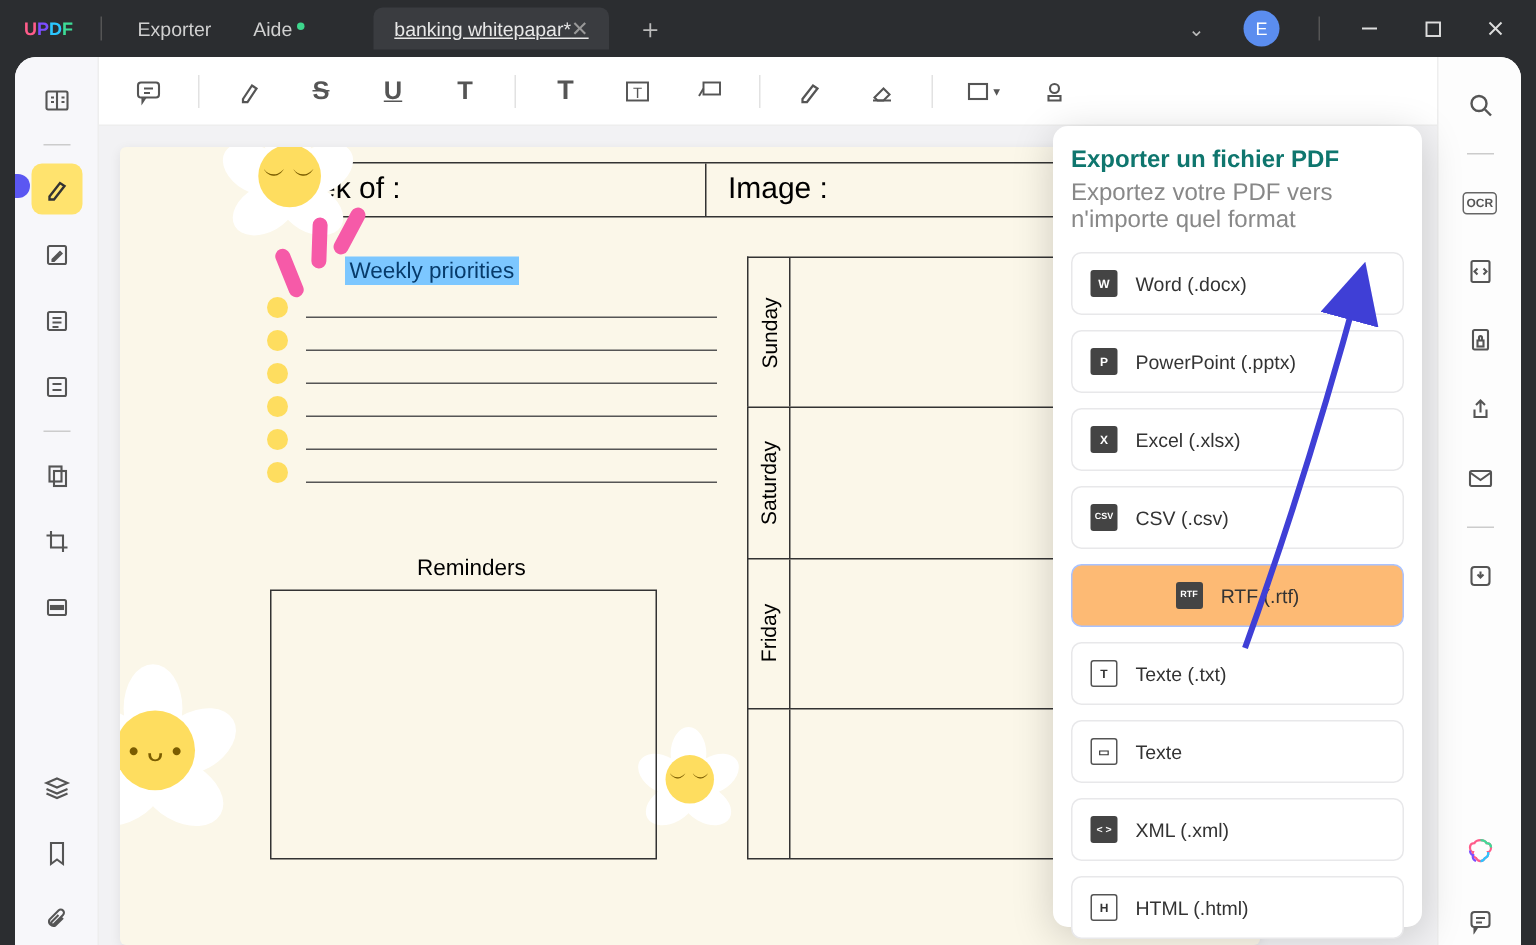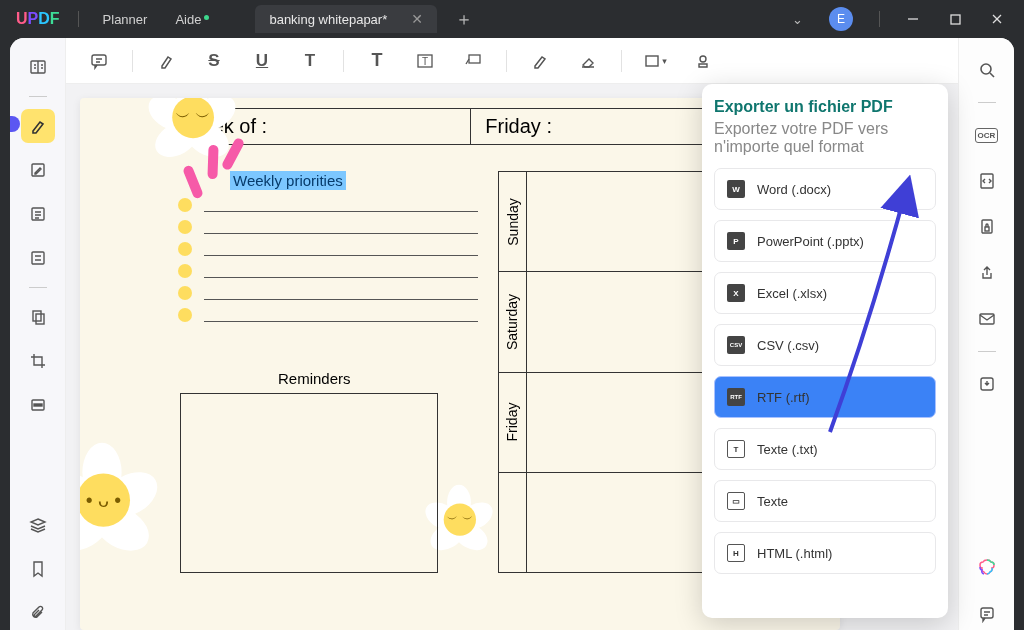--- a/index.html
+++ b/index.html
@@ -1,26 +1,26 @@
 <!DOCTYPE html>
 <html><head>
 <meta charset="utf-8">
 <style>
   * { box-sizing: border-box; margin: 0; padding: 0; font-family: -apple-system, BlinkMacSystemFont, "Segoe UI", sans-serif; }
   body { width: 1024px; height: 630px; background: #2b2d30; overflow: hidden; }
 
   
   .titlebar { height: 38px; background: #2b2d30; display: flex; align-items: center; color: #d0d0d0; font-size: 13px; padding: 0 8px; }
-  .logo { font-weight: 800; font-size: 16px; margin: 16px 8px; }
+  .logo { font-weight: 800; font-size: 12px; margin: 16px 8px; }
   .logo span:nth-child(1){color:#ff5c8a;} .logo span:nth-child(2){color:#7c4dff;} .logo span:nth-child(3){color:#2bc6ff;} .logo span:nth-child(4){color:#3ddc97;}
   .vdiv { width:1px; height:16px; background:#555; margin:0 10px; }
   .menu-item { padding: 0 14px; cursor: pointer; position: relative; }
   .dot-green { width:5px; height:5px; background:#3dd68c; border-radius:50%; position:absolute; top:3px; right:6px; }
   .tab-area { flex:1; display:flex; align-items:center; margin-left:40px; }
-  .tab { background:#3a3c40; color:#e8e8e8; padding:6px 14px; border-radius:6px 6px 0 0; display:flex; align-items:center; gap:24px; font-size:13px; }
+  .tab { background:#3a3c40; color:#e8e8e8; padding:6px 14px; border-radius:6px 6px 0 0; display:flex; align-items:center; font-size:13px;text-decoration:underline; }
   .tab-close { color:#999; font-size:14px; cursor:pointer; }
   .tab-add { color:#bbb; font-size:18px; margin-left:18px; cursor:pointer; }
   .win-right { display:flex; align-items:center; gap:4px; }
   .chev { color:#bbb; padding:6px 10px; cursor:pointer; }
   .avatar { width:24px; height:24px; border-radius:50%; background:#5b8def; color:#fff; display:flex; align-items:center; justify-content:center; font-size:12px; margin:0 12px; }
   .winbtn { width:38px; height:30px; display:flex; align-items:center; justify-content:center; color:#ddd; cursor:pointer; }
 
   
   .app { position:absolute; top:38px; left:10px; right:10px; bottom:0; background:#fff; border-radius:14px 14px 0 0; display:flex; overflow:hidden; }
 
@@ -73,41 +73,41 @@
   .stamp { position:absolute; left:22px; top:26px; border:2px solid #1aa97a; color:#0e8a5f; padding:5px 22px; border-radius:20px; font-weight:800; letter-spacing:2px; font-size:15px; background:#f1fdf6; transform:rotate(-1deg); }
 
   .reminders-title { font-size:15px; margin:48px 0 6px 110px; }
   .reminders-box { border:1.5px solid #333; width:258px; height:180px; margin-left:12px; }
 
   
   .export-panel { position:absolute; right:66px; top:46px; width:246px; bottom:12px; background:#fff; border-radius:10px; box-shadow:0 6px 28px rgba(0,0,0,.18); padding:14px 12px; }
   .export-panel h3 { font-size:16px; color:#0f766e; }
   .export-panel p { font-size:16px; color:#888; margin:4px 0 12px; }
   .fmt { display:flex; align-items:center; gap:12px; padding:11px 12px; border:1px solid #e8e8ea; border-radius:7px; background:#fff; margin-bottom:10px; cursor:pointer; font-size:13px; color:#333; }
-  .fmt.hovered { background:#3b82f6; border-color:#a9c2ff; }
+  .fmt.hovered { background:#fdba74; border-color:#a9c2ff;justify-content:center; }
   .ficon { width:18px; height:18px; display:flex; align-items:center; justify-content:center; background:#444; color:#fff; font-size:8px; border-radius:2px; font-weight:700; }
 
   
   .right-sb { width:56px; background:#fdfdfd; border-left:1px solid #eee; display:flex; flex-direction:column; align-items:center; padding-top:16px; gap:14px; }
   .rb { width:32px; height:32px; display:flex; align-items:center; justify-content:center; color:#555; cursor:pointer; border-radius:6px; }
   .rb.logo-c { color:transparent; }
   .ocr { font-size:8px; font-weight:700; border:1.5px solid #666; padding:2px 2px; border-radius:3px; color:#555; }
 
   
   .big-arrow { position:absolute; right:84px; top:134px; pointer-events:none; }
 
   svg { display:block; }
 </style>
 </head>
 <body>
 
 <div class="titlebar">
   <div class="logo"><span>U</span><span>P</span><span>D</span><span>F</span></div>
   <div class="vdiv"></div>
-  <div class="menu-item">Planner</div>
+  <div class="menu-item">Exporter</div>
   <div class="menu-item">
     <span>Aide</span>
     <span class="dot-green"></span>
   </div>
   <div class="tab-area">
     <div class="tab">
       <span>banking whitepapar*</span>
       <span class="tab-close">✕</span>
     </div>
     <div class="tab-add">＋</div>
@@ -296,21 +296,21 @@
             <div class="petal" style="left:26px;top:-2px;transform:rotate(60deg)"></div>
             <div class="petal" style="left:20px;top:22px;transform:rotate(120deg)"></div>
             <div class="petal" style="left:-8px;top:22px;transform:rotate(-120deg)"></div>
             <div class="petal" style="left:-14px;top:-2px;transform:rotate(-60deg)"></div>
           <div class="center" style="left:2px;top:4px">︶ ︶</div>
         </div>
 
 
         <div class="header-row">
           <div>Week of :</div>
-          <div>Friday :</div>
+          <div>Image :</div>
         </div>
 
         <div class="body-row">
           <div class="priorities">
             <div class="pink-stroke" style="left:8px;top:6px;transform:rotate(68deg)"></div>
             <div class="pink-stroke" style="left:28px;top:-14px;transform:rotate(92deg)"></div>
             <div class="pink-stroke" style="left:48px;top:-22px;transform:rotate(118deg)"></div>
             <span class="prio-title">Weekly priorities</span>
             <div class="bullet-line">
                 <div class="dotb"></div>
@@ -454,20 +454,24 @@
       </div>
     <div class="fmt">
         <div class="ficon" style="background:#fff;border:1.5px solid #555;color:#333">T</div>
         <span>Texte (.txt)</span>
       </div>
     <div class="fmt">
         <div class="ficon" style="background:#fff;border:1.5px solid #555;color:#333">▭</div>
         <span>Texte</span>
       </div>
     <div class="fmt">
+        <div class="ficon" style="font-size:7px">&lt; &gt;</div>
+        <span>XML (.xml)</span>
+      </div>
+    <div class="fmt">
         <div class="ficon" style="background:#fff;border:1.5px solid #555;color:#333">H</div>
         <span>HTML (.html)</span>
       </div>
   </div>
 
   <svg class="big-arrow" width="120" height="280">
     <defs>
         <marker id="ah" markerWidth="10" markerHeight="10" refX="6" refY="5" orient="auto">
           <path d="M0 0L10 5L0 10z" fill="#3f3fd6"></path>
         </marker>

